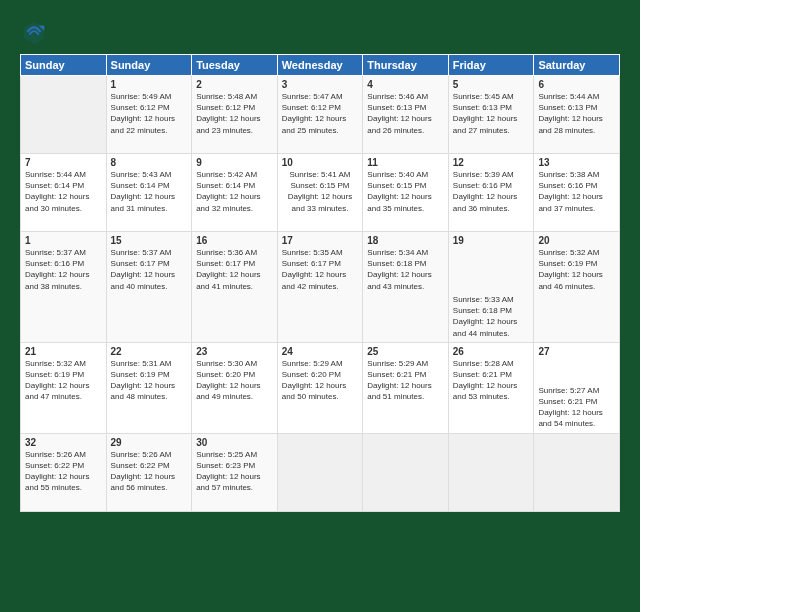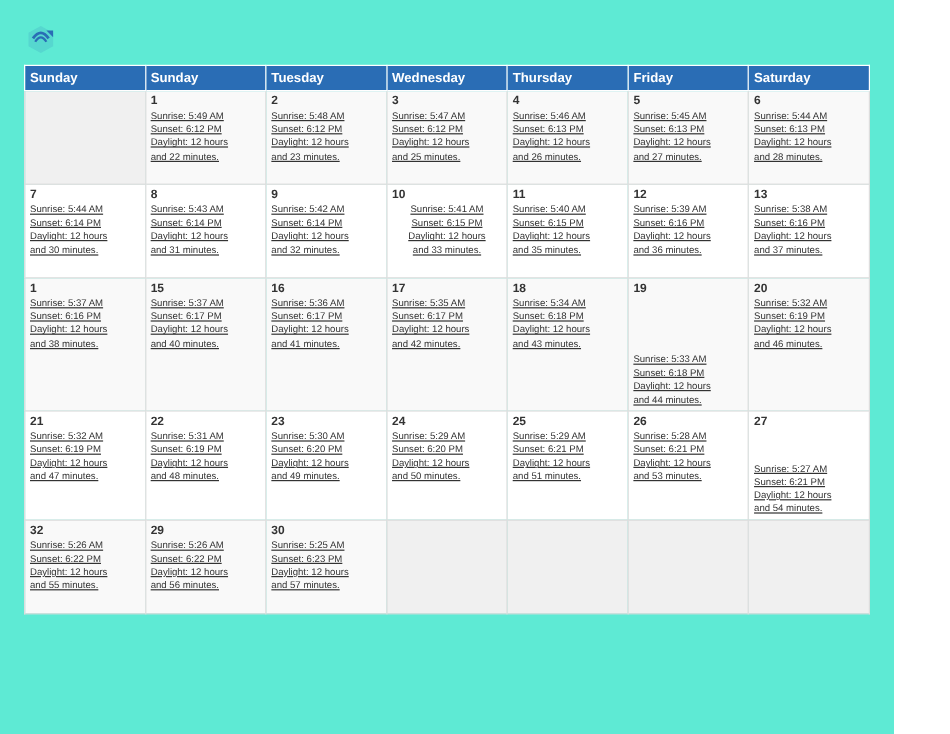--- a/index.html
+++ b/index.html
@@ -4,24 +4,24 @@
   <style>
     * { margin: 0; padding: 0; box-sizing: border-box; }
     body {
       font-family: Arial, sans-serif;
       background: #fff;
       width: 792px;
       height: 612px;
       overflow: hidden;
     }
     .page {
-      width: 745px;
+      width: 640px;
       height: 612px;
       padding: 18px 20px 10px 20px;
-      background: #5eead4;
+      background: #14532d;
     }
     .header {
       display: flex;
       justify-content: space-between;
       align-items: flex-start;
       margin-bottom: 8px;
     }
     .logo {
       display: flex;
       align-items: center;
@@ -91,21 +91,20 @@
       font-size: 10px;
       font-weight: bold;
       color: #333;
       display: block;
       margin-bottom: 1px;
     }
     .day-info {
       font-size: 8px;
       color: #333;
       line-height: 1.4;
-      text-decoration: underline;
     }
     .empty-cell {
       background: #f0f0f0 !important;
     }
   </style>
 </head>
 <body>
 
 <div class="page">
   <div class="header">

